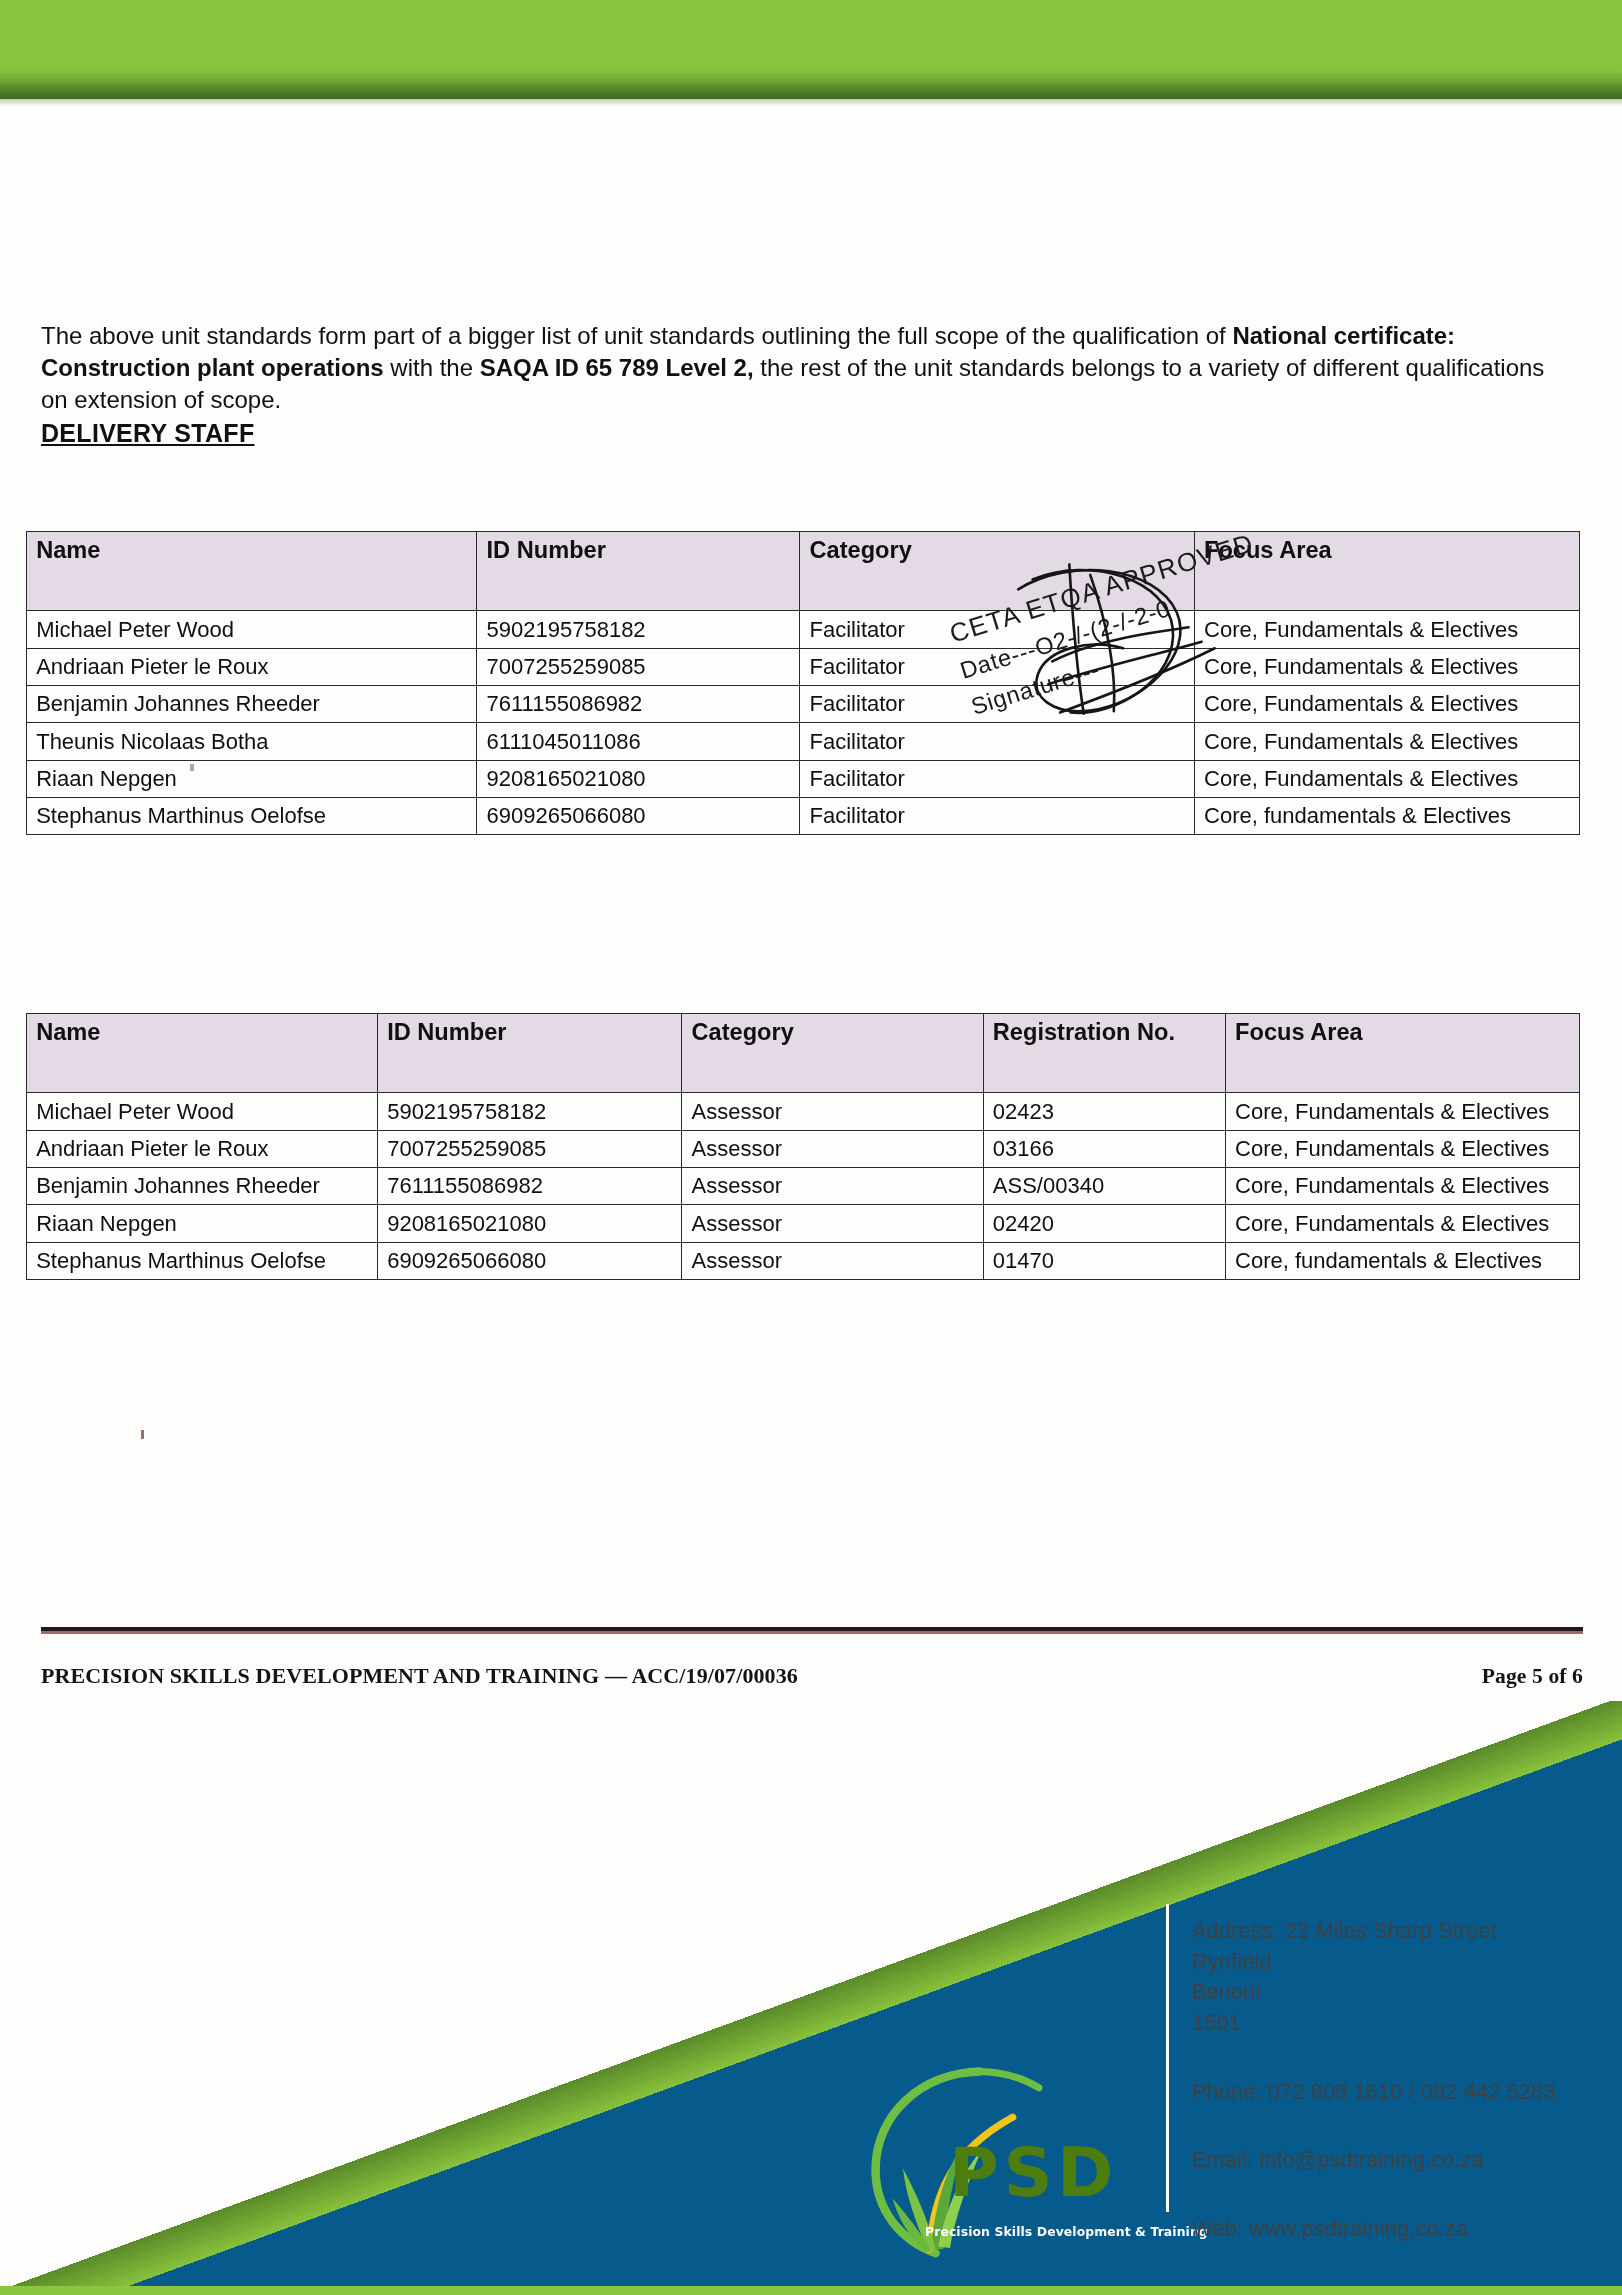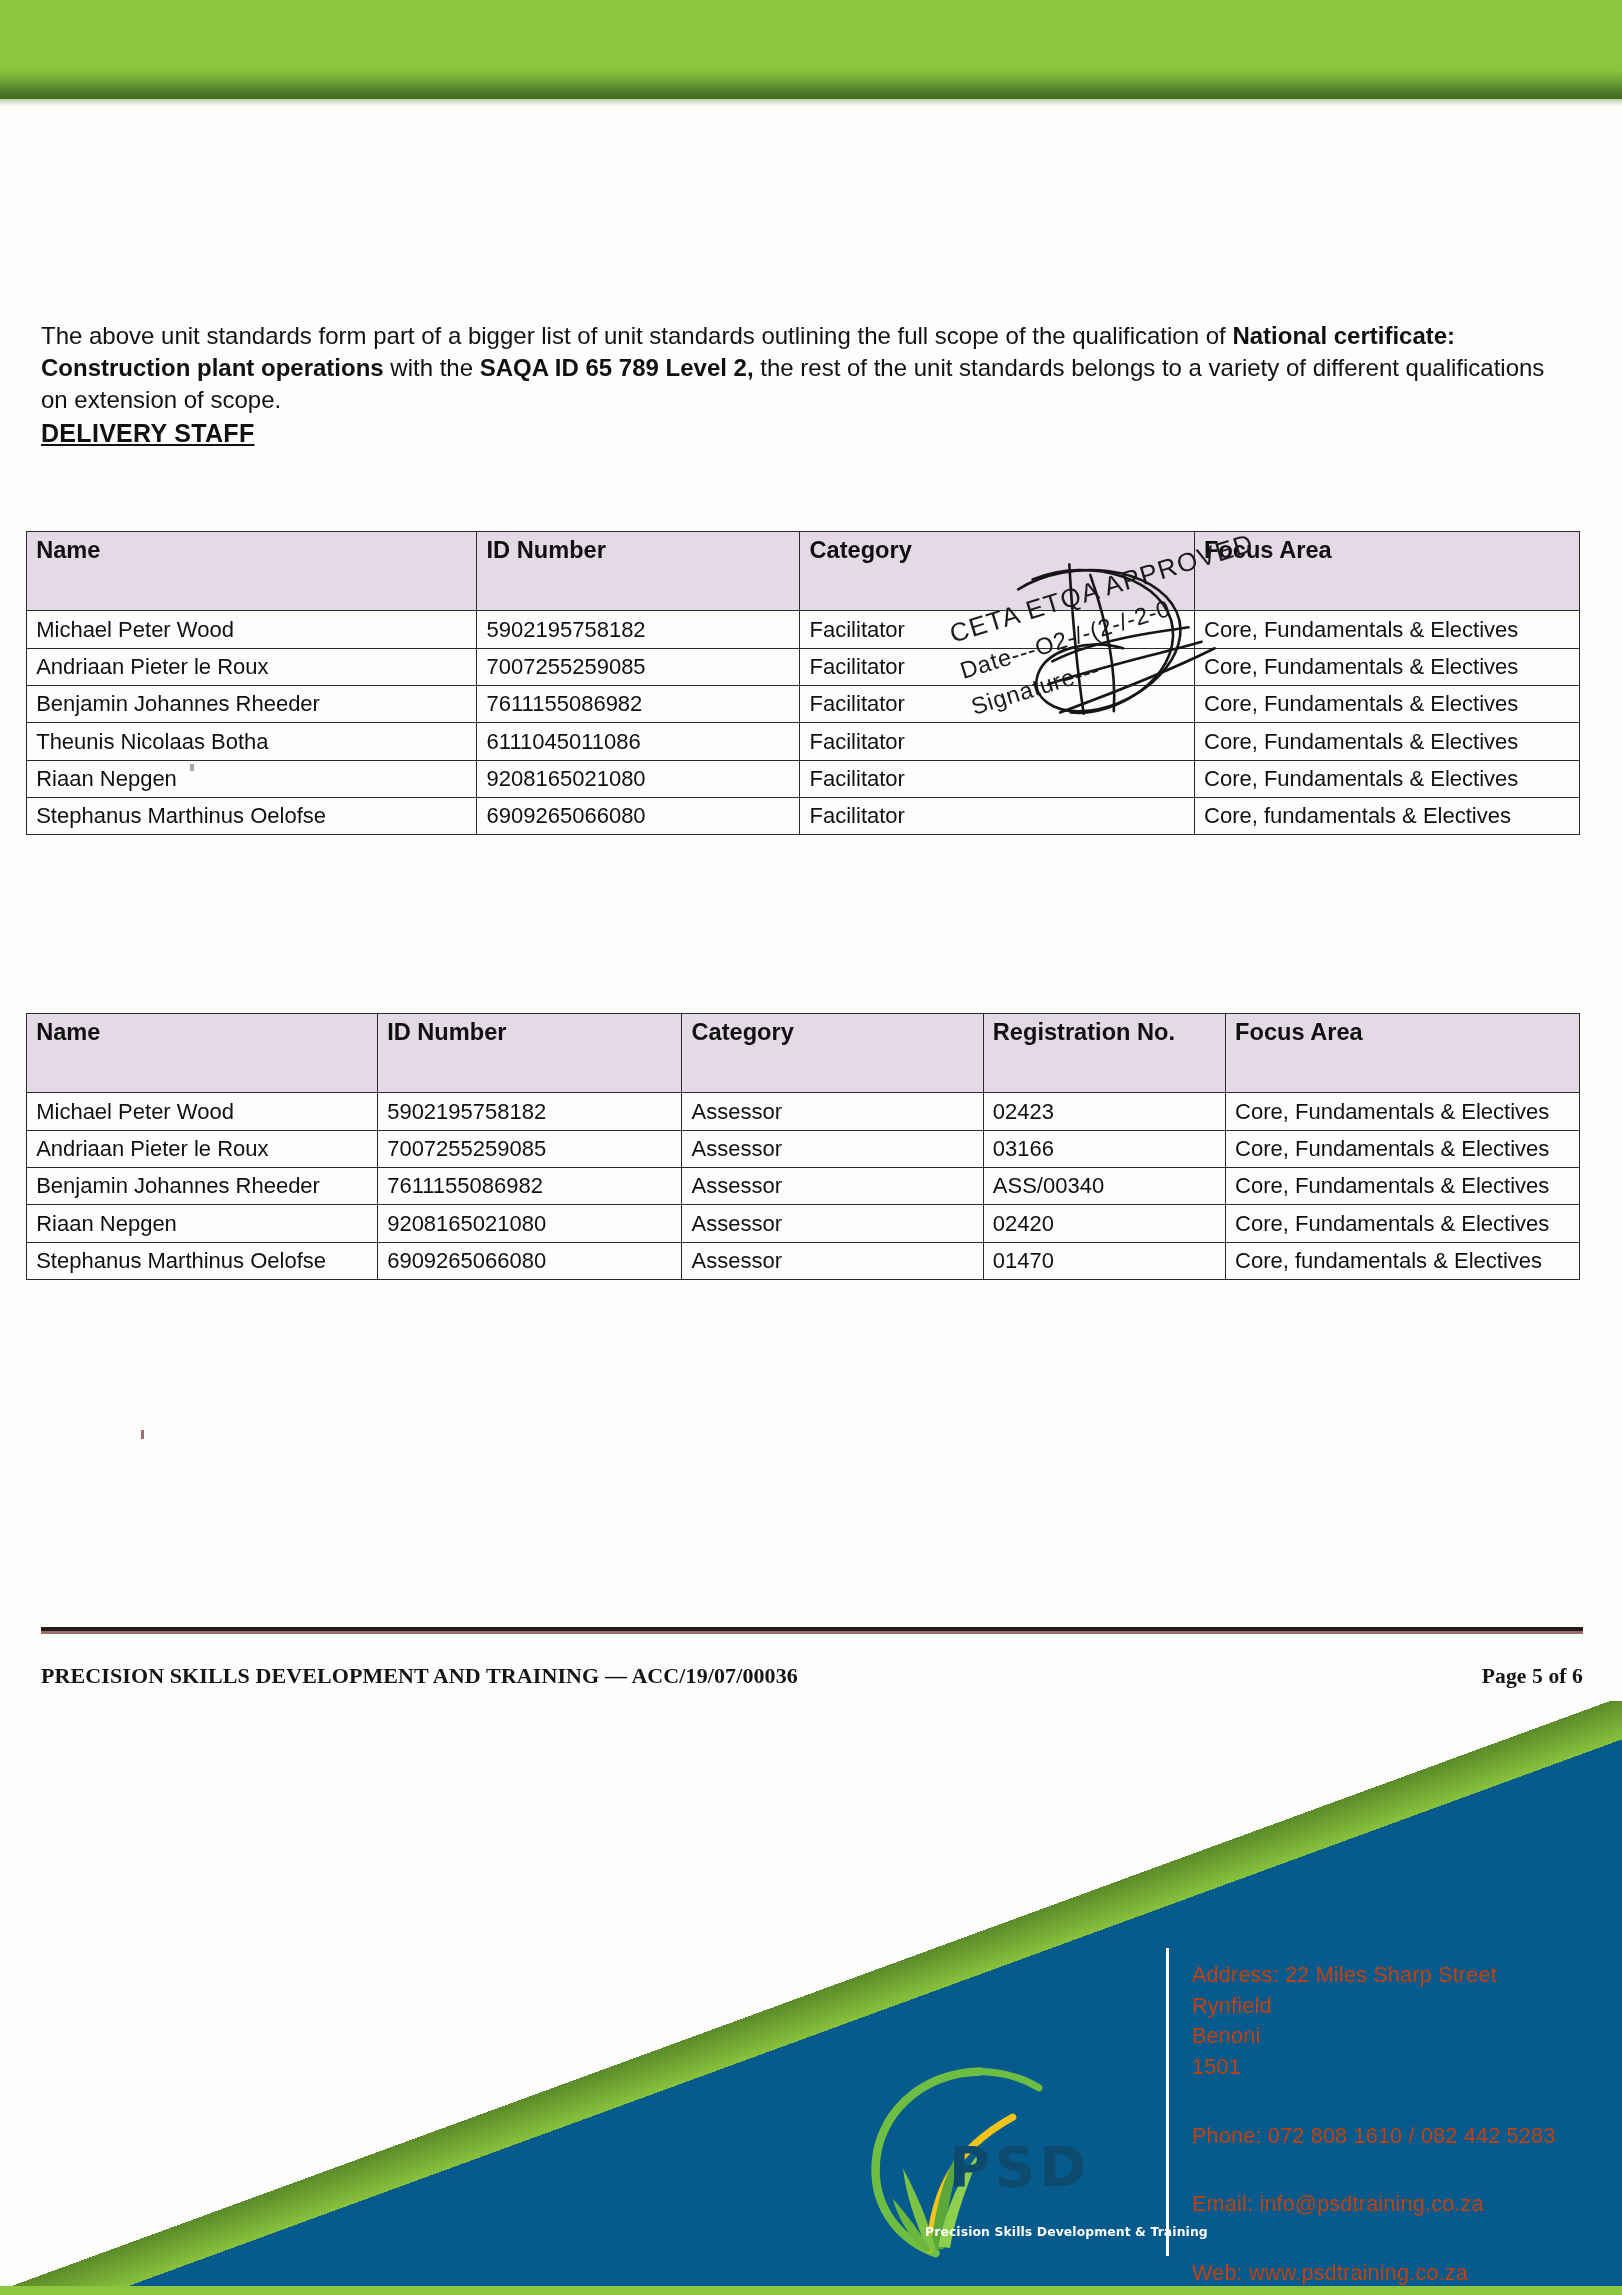--- a/index.html
+++ b/index.html
@@ -241,23 +241,23 @@
     bottom: 0;
     width: 1623px;
     height: 9.2px;
     background: #8cc63e;
   }
 
   
   .contact {
     position: absolute;
     left: 1192px;
-    top: 1960px;
+    top: 1916px;
     width: 393px;
-    color: #c2410c;
+    color: #404040;
     font-size: 21.6px;
     line-height: 1.42;
     letter-spacing: 0.2px;
   }
   .contact .divider-bar {
     position: absolute;
     left: -26px;
     top: -11.8px;
     width: 3.3px;
     height: 308px;
@@ -272,23 +272,23 @@
     position: absolute;
     left: 852px;
     top: 2053px;
     width: 281px;
     height: 216px;
   }
   .logo-psd {
     position: absolute;
     left: 97px;
     top: 86px;
-    font-size: 56px;
+    font-size: 68px;
     font-weight: bold;
-    color: #0c4a6e;
+    color: #4d7c0f;
     letter-spacing: 4.6px;
     line-height: 1;
     font-family: "DejaVu Sans", sans-serif;
   }
   .logo-tag {
     position: absolute;
     left: 73px;
     top: 171px;
     font-size: 12.4px;
     font-weight: bold;

